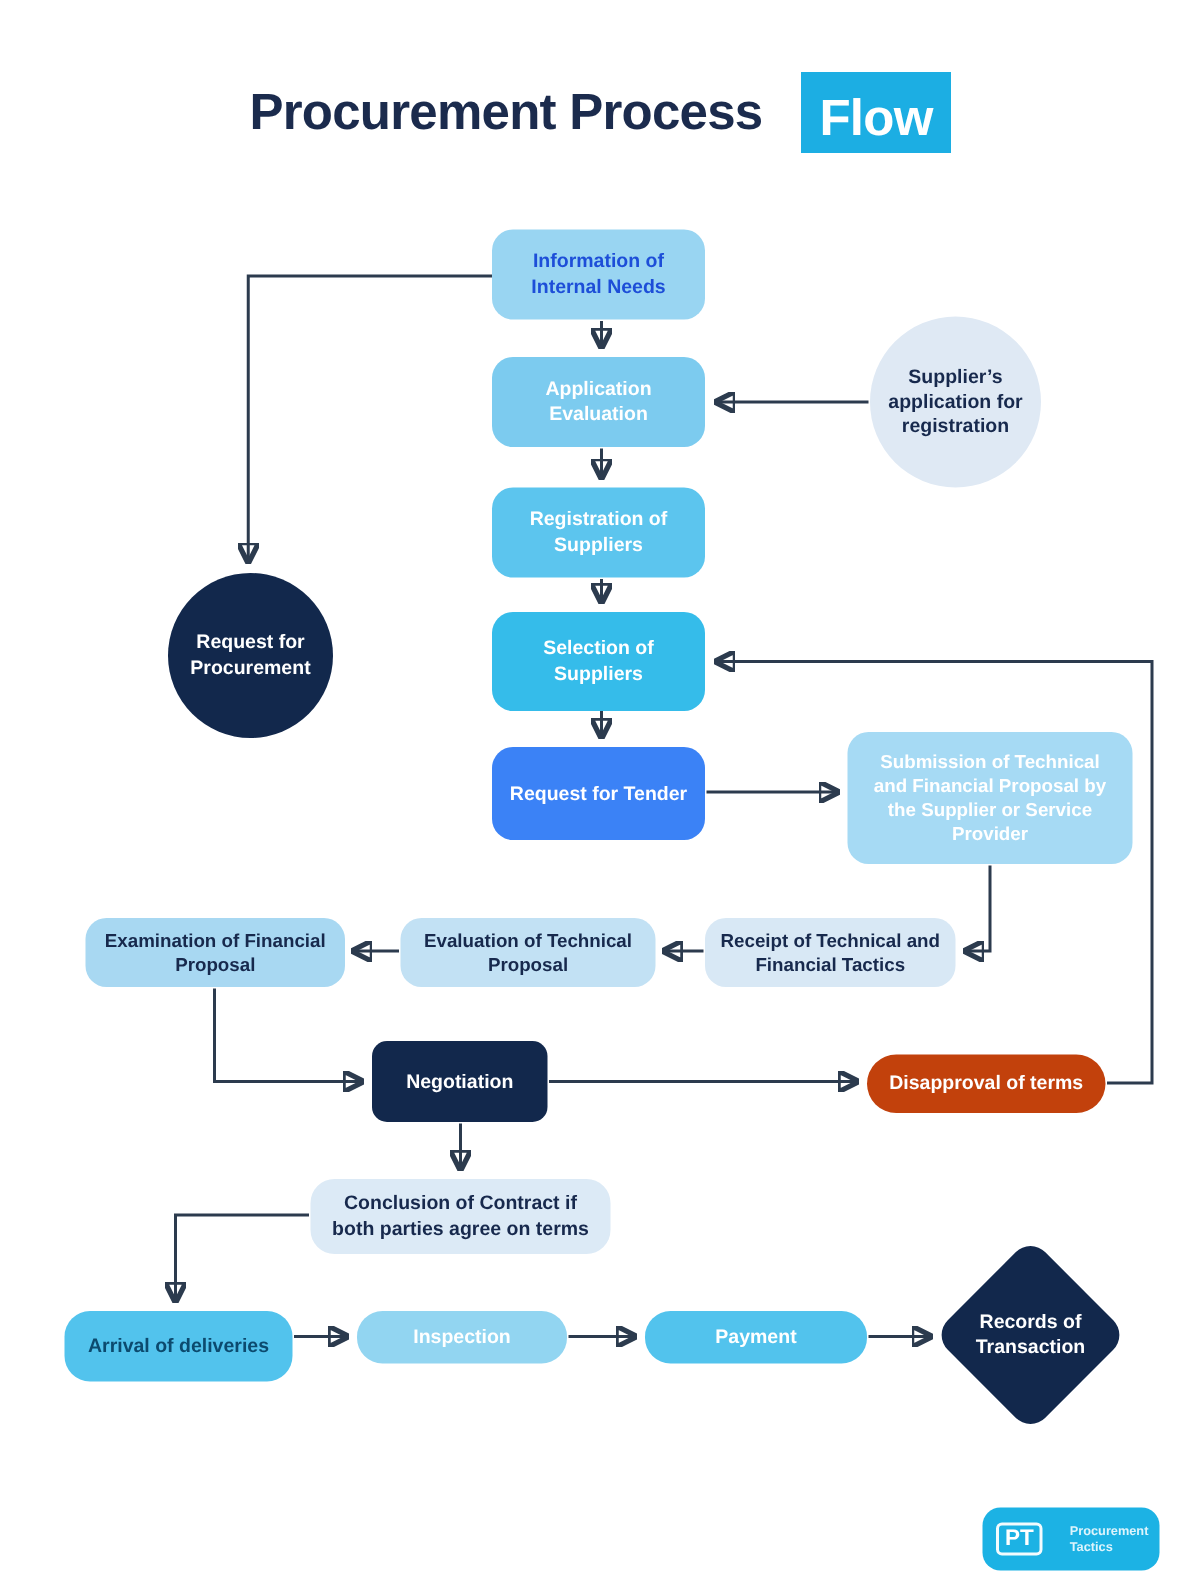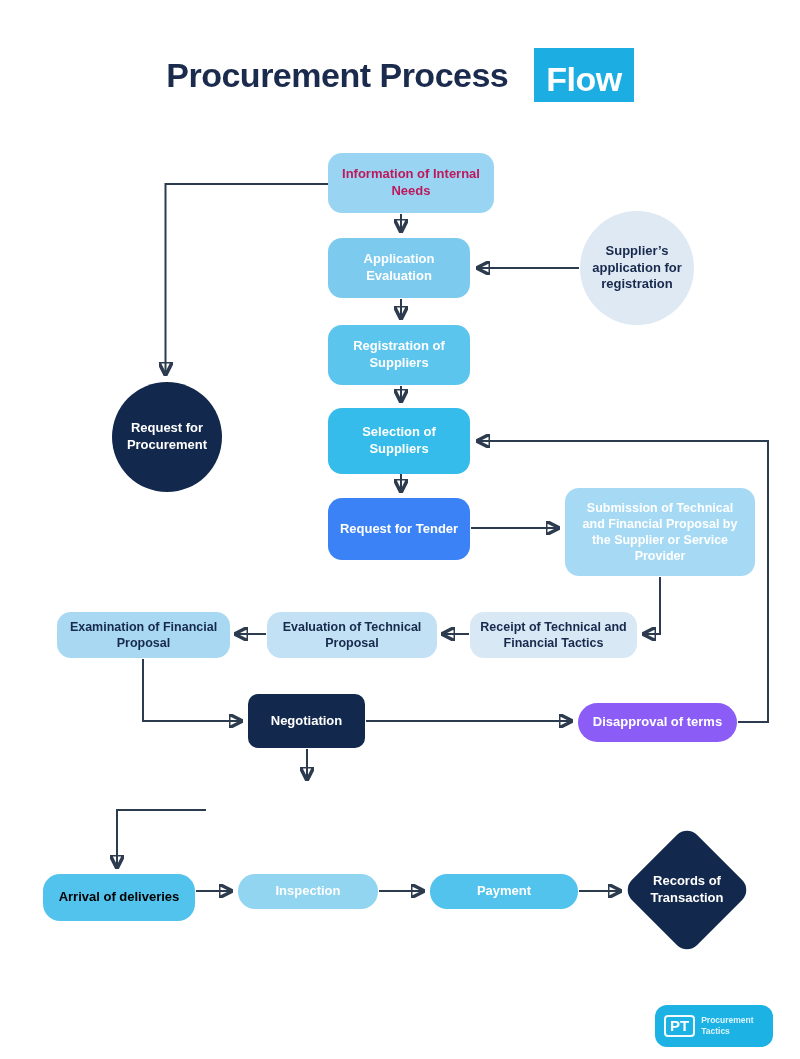--- a/index.html
+++ b/index.html
@@ -42,45 +42,45 @@
 
   
   .node {
     position: absolute;
     display: flex; align-items: center; justify-content: center;
     text-align: center;
     font-weight: bold; font-size: 13px; line-height: 1.3;
     border-radius: 14px;
     padding: 4px 10px;
   }
-  #n-info        { left: 328px; top: 153px; width: 166px; height: 60px; background: #99D5F2; color: #be185d; }
+  #n-info        { left: 328px; top: 153px; width: 142px; height: 60px; background: #99D5F2; color: #1d4ed8; }
   #n-appeval     { left: 328px; top: 238px; width: 142px; height: 60px; background: #7CCBEF; color: #fff; }
   #n-registration{ left: 328px; top: 325px; width: 142px; height: 60px; background: #5CC5EE; color: #fff; }
   #n-selection   { left: 328px; top: 408px; width: 142px; height: 66px; background: #35BCEA; color: #fff; }
   #n-tender      { left: 328px; top: 498px; width: 142px; height: 62px; background: #3b82f6; color: #fff; }
   #n-supplier    { left: 580px; top: 211px; width: 114px; height: 114px; border-radius: 50%;
                    background: #DFE9F4; color: #17294D; }
   #n-rfp         { left: 112px; top: 382px; width: 110px; height: 110px; border-radius: 50%;
                    background: #12284C; color: #fff; }
   #n-submission  { left: 565px; top: 488px; width: 190px; height: 88px; background: #A6DAF4;
                    color: #fff; font-size: 12.5px; }
   #n-receipt     { left: 470px; top: 612px; width: 167px; height: 46px; background: #D8E8F5;
                    color: #17294D; font-size: 12.5px; padding: 4px 6px; }
   #n-evaluation  { left: 267px; top: 612px; width: 170px; height: 46px; background: #C2E1F4;
                    color: #17294D; font-size: 12.5px; }
   #n-examination { left: 57px;  top: 612px; width: 173px; height: 46px; background: #A8D8F2;
                    color: #17294D; font-size: 12.5px; }
   #n-negotiation { left: 248px; top: 694px; width: 117px; height: 54px; background: #12284C;
                    color: #fff; border-radius: 10px; }
-  #n-disapproval { left: 578px; top: 703px; width: 159px; height: 39px; background: #8b5cf6;
+  #n-disapproval { left: 578px; top: 703px; width: 159px; height: 39px; background: #c2410c;
                    color: #fff; border-radius: 20px; padding: 2px 6px; }
   #n-conclusion  { left: 207px; top: 786px; width: 200px; height: 50px; background: #DCEAF6;
                    color: #17294D; border-radius: 16px; }
   #n-arrival     { left: 43px;  top: 874px; width: 152px; height: 47px; background: #52C3ED;
-                   color: #000000; border-radius: 17px; padding: 20px 6px; }
+                   color: #0c4a6e; border-radius: 17px; padding: 20px 6px; }
   #n-inspection  { left: 238px; top: 874px; width: 140px; height: 35px; background: #92D5F1;
                    color: #fff; border-radius: 17px; }
   #n-payment     { left: 430px; top: 874px; width: 148px; height: 35px; background: #52C3ED;
                    color: #fff; border-radius: 17px; }
 
   
   #n-records { left: 641px; top: 844px; width: 92px; height: 92px; padding: 0; background: none; }
   #n-records .diamond-shape {
     position: absolute; inset: 0;
     background: #12284C; border-radius: 14px;
@@ -99,21 +99,21 @@
     background: #1CB2E4; border-radius: 12px;
     display: flex; align-items: center;
   }
   .pt-box {
     margin-left: 9px;
     border: 2px solid #F3FBFE; border-radius: 4px;
     color: #ffffff; font-weight: bold; font-size: 15px;
     padding: 1px 4px; line-height: 1.1;
   }
   .logo-text {
-    margin-left: 6px;
+    margin-left: 18px;
     color: #DDF4FC; font-size: 8.5px; font-weight: bold; line-height: 1.25;
   }
 </style>
 </head>
 <body>
 
 <div id="canvas">
 
   <div class="title-row">
     <span>Procurement Process</span>
@@ -152,20 +152,21 @@
   <div class="node" id="n-registration">Registration of Suppliers</div>
   <div class="node" id="n-rfp">Request for Procurement</div>
   <div class="node" id="n-selection">Selection of Suppliers</div>
   <div class="node" id="n-tender">Request for Tender</div>
   <div class="node" id="n-submission">Submission of Technical and Financial Proposal by the Supplier or Service Provider</div>
   <div class="node" id="n-receipt">Receipt of Technical and Financial Tactics</div>
   <div class="node" id="n-evaluation">Evaluation of Technical Proposal</div>
   <div class="node" id="n-examination">Examination of Financial Proposal</div>
   <div class="node" id="n-negotiation">Negotiation</div>
   <div class="node" id="n-disapproval">Disapproval of terms</div>
+  <div class="node" id="n-conclusion">Conclusion of Contract if both parties agree on terms</div>
   <div class="node" id="n-arrival">Arrival of deliveries</div>
   <div class="node" id="n-inspection">Inspection</div>
   <div class="node" id="n-payment">Payment</div>
 
   <div class="node" id="n-records">
     <div class="diamond-shape"></div>
     <div class="diamond-label">Records of Transaction</div>
   </div>
 
   <div id="logo">

